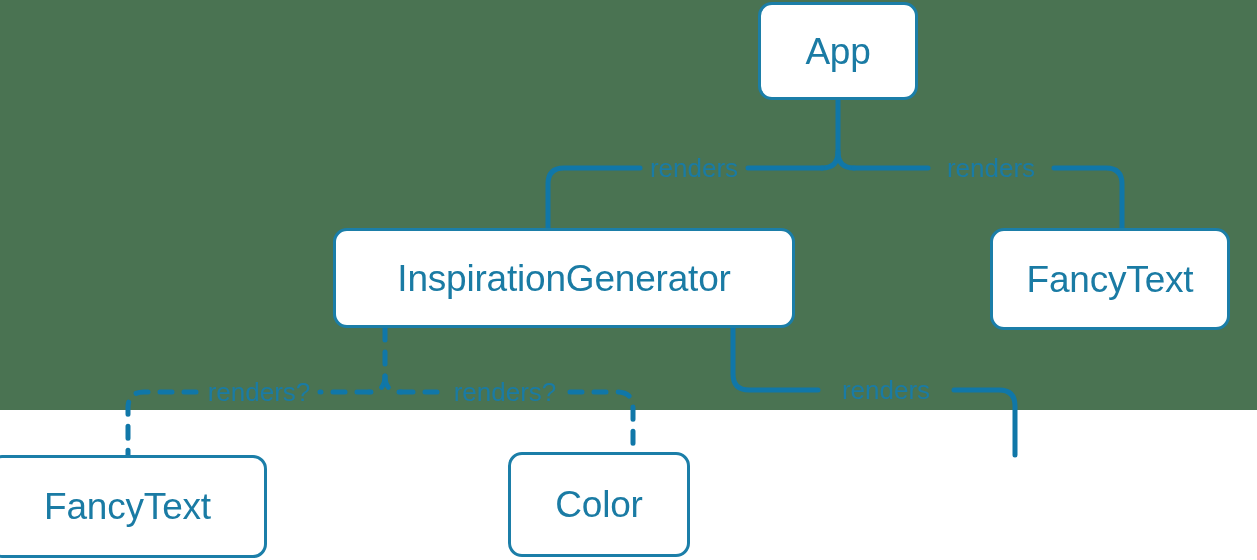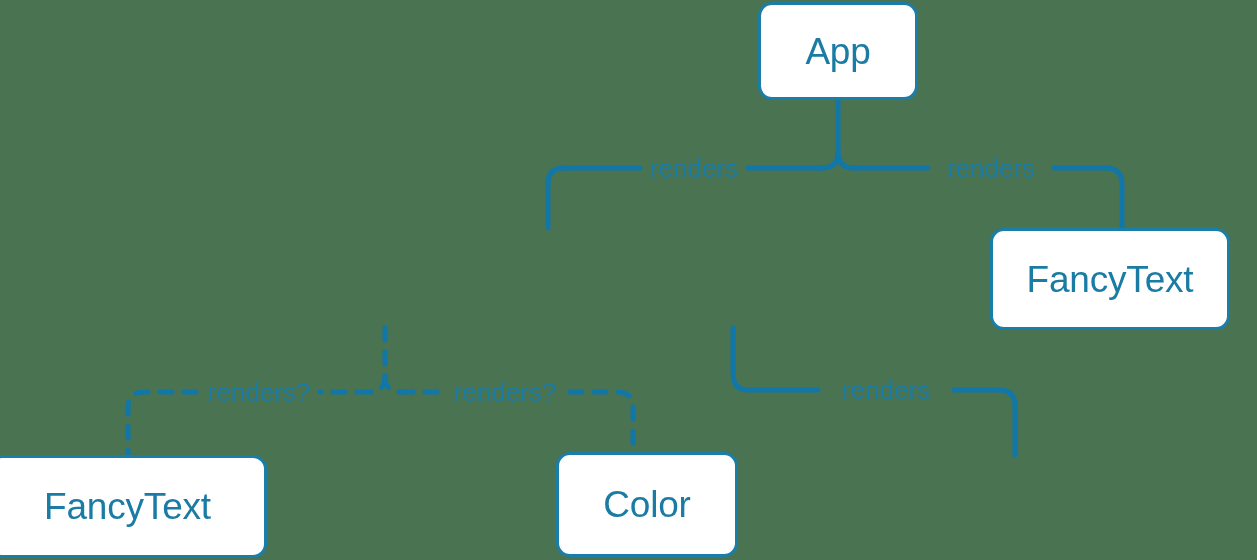--- a/index.html
+++ b/index.html
@@ -9,21 +9,21 @@
   }
   body {
     width: 1257px;
     height: 560px;
     overflow: hidden;
     font-family: "Liberation Sans", sans-serif;
   }
   #diagram-root {
     position: relative;
     width: 1257px;
-    height: 560px;
+    height: 410px;
     background: #4a7352;
   }
   #edge-layer {
     position: absolute;
     left: 0;
     top: 0;
     width: 1257px;
     height: 560px;
   }
   .node {
@@ -80,30 +80,33 @@
     <path d="M401,392 L442,392 M570,392 L617,392 Q633,392 633,408 L633,452" stroke="#1077a8" stroke-width="5" fill="none" stroke-linecap="round" stroke-dasharray="12 12"></path>
 
     <path d="M733,328 L733,374 Q733,390 749,390 L818,390" stroke="#1077a8" stroke-width="5" fill="none" stroke-linecap="round"></path>
     <path d="M954,390 L999,390 Q1015,390 1015,406 L1015,455" stroke="#1077a8" stroke-width="5" fill="none" stroke-linecap="round"></path>
   </svg>
 
   <div class="node" style="left:758px; top:2px; width:160px; height:98px;">
     <span class="node-label">App</span>
   </div>
 
+  <div class="node" style="left:333px; top:228px; width:462px; height:100px;">
+    <span class="node-label">InspirationGenerator</span>
+  </div>
 
   <div class="node" style="left:990px; top:228px; width:240px; height:102px;">
     <span class="node-label">FancyText</span>
   </div>
 
   <div class="node" style="left:-12px; top:455px; width:279px; height:103px;">
     <span class="node-label">FancyText</span>
   </div>
 
-  <div class="node" style="left:556px; top:452px; width:182px; height:105px;">
+  <div class="node" style="left:508px; top:452px; width:182px; height:105px;">
     <span class="node-label">Color</span>
   </div>
 
 
   <div class="edge-label" style="left:694px; top:168px;">renders</div>
 
   <div class="edge-label" style="left:991px; top:168px;">renders</div>
 
   <div class="edge-label" style="left:259px; top:392px;">renders?</div>
 

